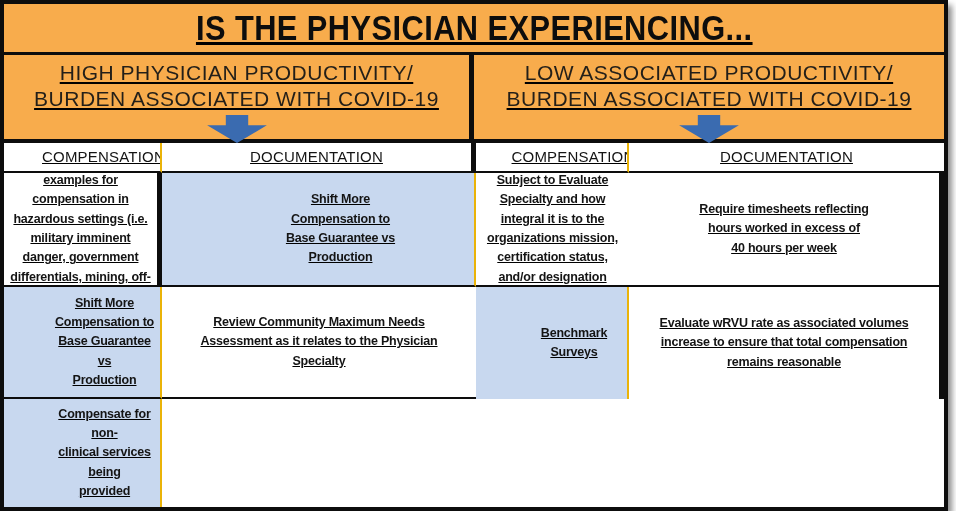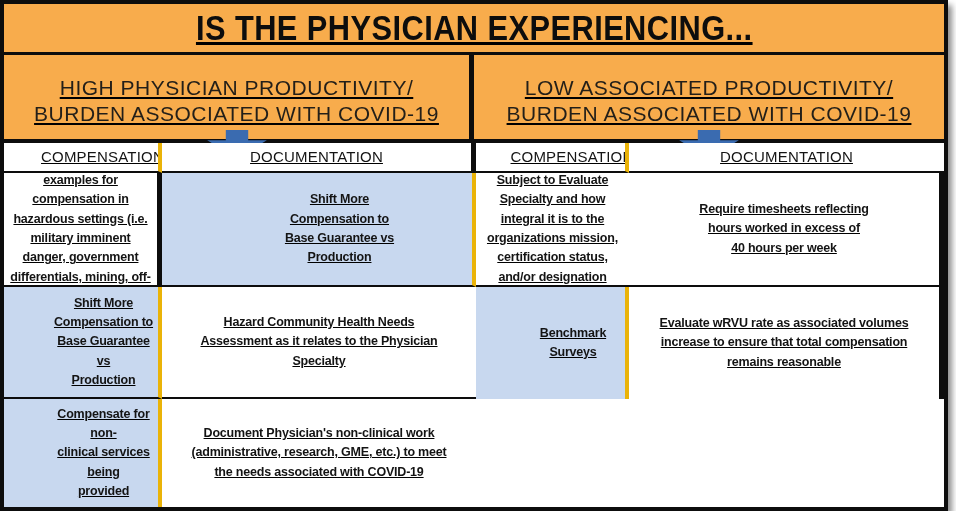--- a/index.html
+++ b/index.html
@@ -39,21 +39,21 @@
     grid-template-columns: 1fr 1fr;
     height: 84px;
     background: #f8ac4c;
     border-bottom: 4px solid #0d0d0d;
   }
   .branch {
     display: flex;
     flex-direction: column;
     align-items: center;
     justify-content: flex-start;
-    padding-top: 20px;
+    padding-top: 5px;
   }
   .branch.left { border-right: 5px solid #0d0d0d; }
   .branch-heading {
     font-size: 21px;
     font-weight: 500;
     letter-spacing: 0.5px;
     line-height: 1.25;
     color: #231f19;
     text-align: center;
     white-space: nowrap;
@@ -82,21 +82,21 @@
     overflow: hidden;
   }
   .comp { background: #c8d8ef; padding: 2px 2px; }
   .hdr {
     font-weight: 400;
     font-size: 15px;
     letter-spacing: 0.2px;
     white-space: nowrap;
     background: #ffffff;
   }
-  .br2 { border-right: 4px solid #eab308; padding-left: 47px; }
+  .br2 { border-right: 2px solid #eab308; padding-left: 47px; }
   .br5 { border-right: 5px solid #0d0d0d; }
   .bb2 { border-bottom: 2px solid #0d0d0d; }
 </style>
 </head>
 <body>
 
 <div class="sheet">
 
   <div class="title-bar">
     <span class="title-text">IS THE PHYSICIAN EXPERIENCING...</span>
@@ -146,29 +146,26 @@
 integral it is to the organizations mission,
 certification status, and/or designation</div>
 
     <div class="c br5 bb2">Require timesheets reflecting
 hours worked in excess of
 40 hours per week</div>
     <div class="c comp br2 bb2">Shift More
 Compensation to
 Base Guarantee vs
 Production</div>
-    <div class="c bb2">Hazard Community Health Needs
+    <div class="c bb2">Review Community Maximum Needs
 Assessment as it relates to the Physician
 Specialty</div>
 
     <div class="c comp br2">Benchmark Surveys</div>
     <div class="c br5">Evaluate wRVU rate as associated volumes
 increase to ensure that total compensation
 remains reasonable</div>
     <div class="c comp br2">Compensate for non-
 clinical services being
 provided</div>
-    <div class="c">Document Physician's non-clinical work
-(administrative, research, GME, etc.) to meet
-the needs associated with COVID-19</div>
 
   </div>
 </div>
 
 </body></html>

